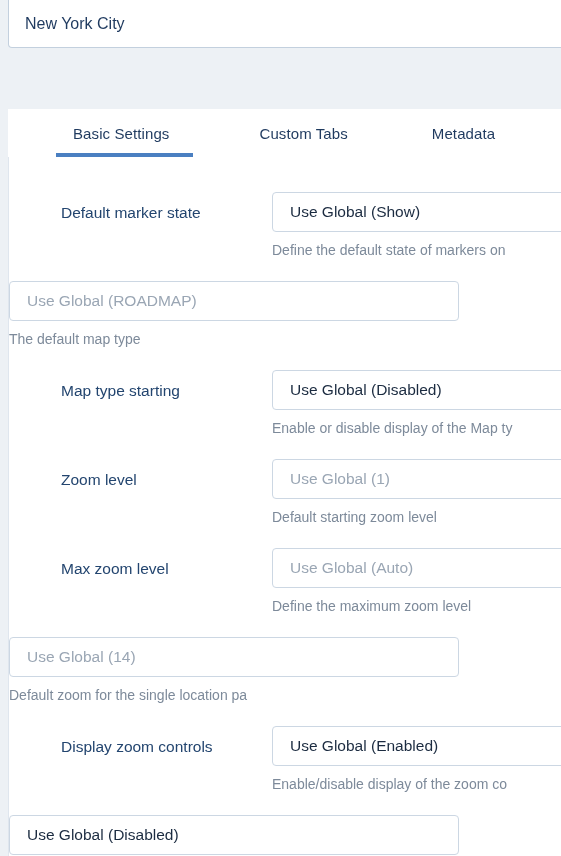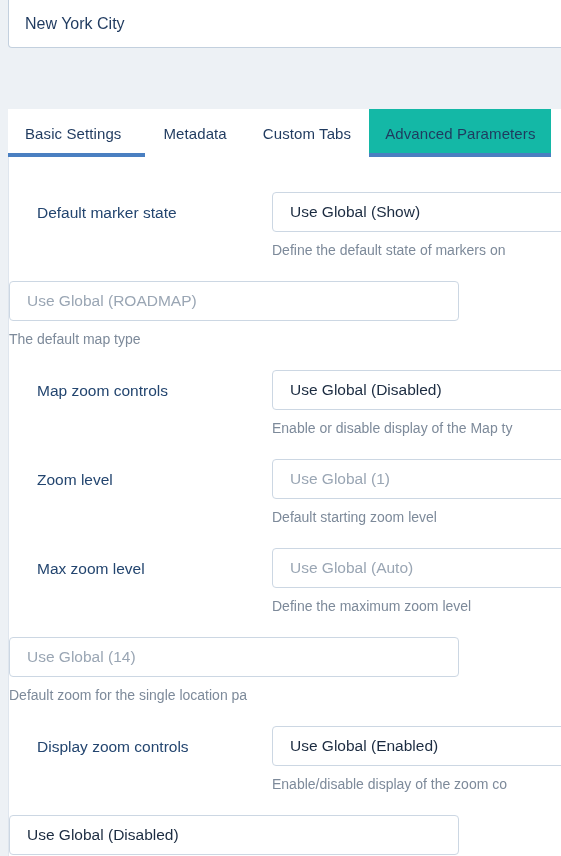--- a/index.html
+++ b/index.html
@@ -70,20 +70,21 @@
     padding: 0 18px;
     font-size: 15px;
     color: #1f3a5f;
     letter-spacing: 0.1px;
     white-space: nowrap;
     cursor: pointer;
     position: relative;
     background: transparent;
     border: none;
     font-family: "Liberation Sans", sans-serif;
+    margin-left: 48px;
   }
   .tab.first { padding-left: 17px; padding-right: 24px; }
   .tab.active-underline::after {
     content: "";
     position: absolute;
     left: 0;
     right: 0;
     bottom: 0;
     height: 4px;
     background: #4a7fc1;
@@ -120,21 +121,21 @@
     position: relative;
     height: 89px;
     display: flex;
     align-items: flex-start;
   }
   .row:first-child { padding-top: 35px; height: 124px; }
 
   .row-label {
     width: 263px;
     flex: 0 0 263px;
-    padding-left: 28px;
+    padding-left: 52px;
     padding-top: 11px;
     font-size: 15.5px;
     color: #23456f;
     line-height: 1.25;
   }
 
   .row-control {
     flex: 1 1 auto;
     min-width: 0;
   }
@@ -182,24 +183,24 @@
   <input class="top-field-input" type="text" placeholder="Name" value="New York City" style="">
 </div>
 
 <div class="band"></div>
 
 <div class="tabbar">
   <div class="tab first active-underline">
     <span>Basic Settings</span>
   </div>
   <div class="tab">
+    <span>Custom Tabs</span>
+  </div>
+  <div class="tab">
     <span>Metadata</span>
-  </div>
-  <div class="tab">
-    <span>Custom Tabs</span>
   </div>
   <div class="tab current">
     <span>Advanced Parameters</span>
   </div>
 </div>
 
 <div class="panel">
 
   <div class="row">
     <div class="row-label">Default marker state</div>
@@ -210,21 +211,21 @@
   </div>
 
   <div class="row">
     <div class="row-control">
       <input class="ctl" type="text" placeholder="Use Global (ROADMAP)" style="">
       <div class="ctl-desc">The default map type</div>
     </div>
   </div>
 
   <div class="row">
-    <div class="row-label">Map zoom controls</div>
+    <div class="row-label">Map type starting</div>
     <div class="row-control">
       <div class="ctl">Use Global (Disabled)</div>
       <div class="ctl-desc">Enable or disable display of the Map ty</div>
     </div>
   </div>
 
   <div class="row">
     <div class="row-label">Zoom level</div>
     <div class="row-control">
       <input class="ctl" type="text" placeholder="Use Global (1)" style="">

